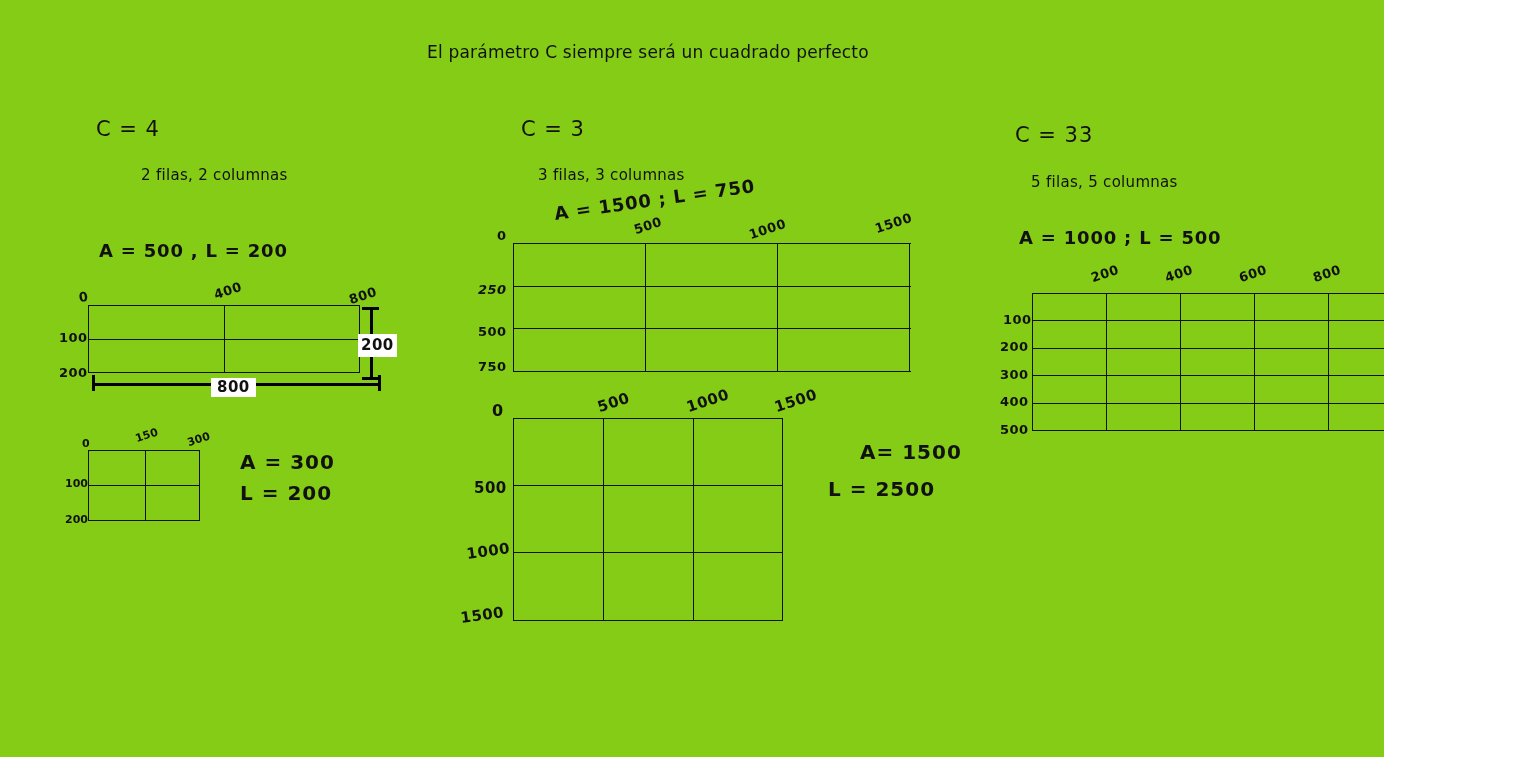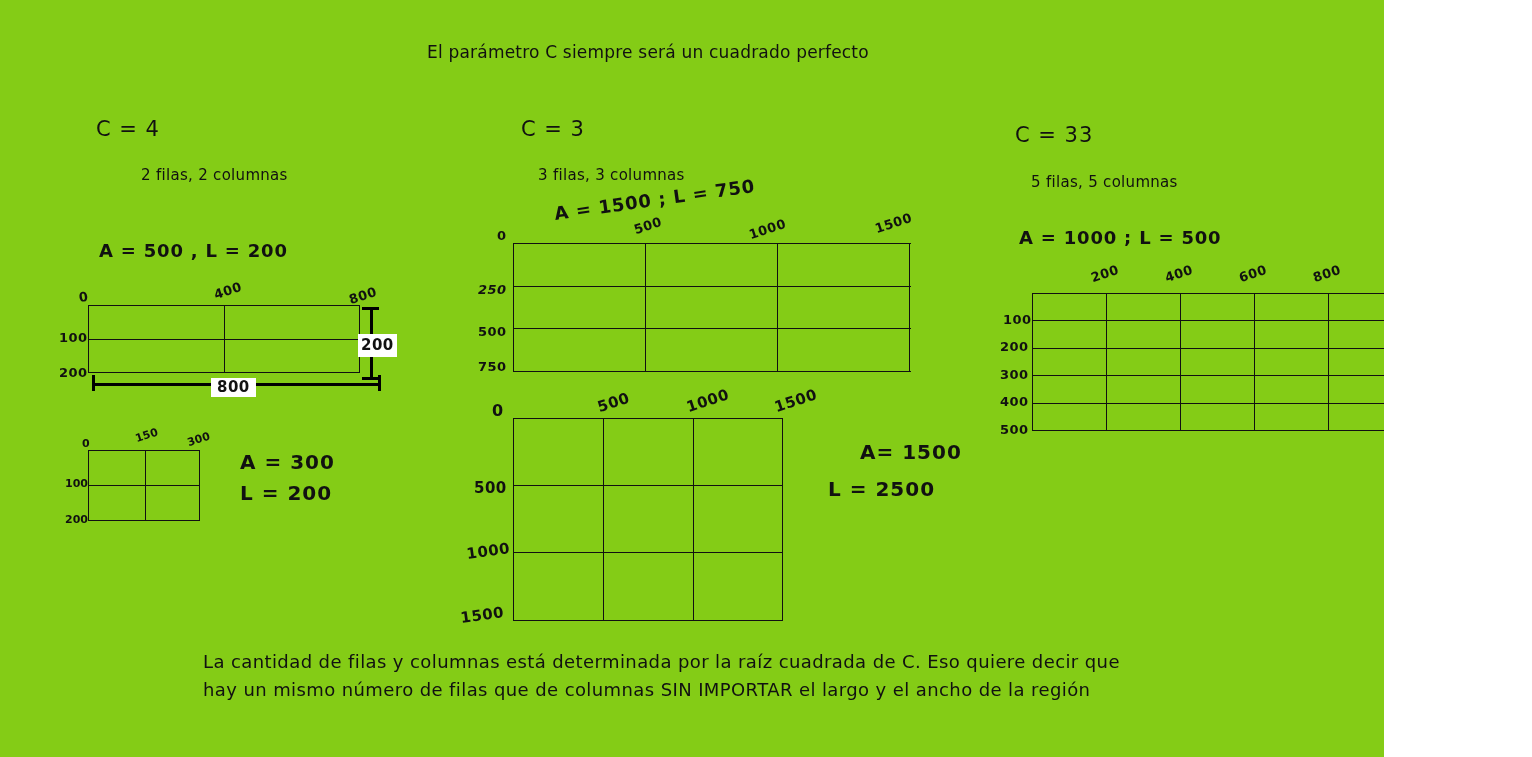--- a/index.html
+++ b/index.html
@@ -188,16 +188,14 @@
   <div class="txt tick" style="left:1168px; top:270px;"><span class="rot-b">400</span></div>
   <div class="txt tick" style="left:1242px; top:270px;"><span class="rot-b">600</span></div>
   <div class="txt tick" style="left:1316px; top:270px;"><span class="rot-b">800</span></div>
   <div class="txt tick" style="left:1404px; top:274px;"><span class="rot-b">1000</span></div>
   <div class="txt tick" style="left:1003px; top:312px;">100</div>
   <div class="txt tick" style="left:1000px; top:339px;">200</div>
   <div class="txt tick" style="left:1000px; top:367px;">300</div>
   <div class="txt tick" style="left:1000px; top:394px;">400</div>
   <div class="txt tick" style="left:1000px; top:422px;">500</div>
 
-  <div class="txt footer" style="left:203px; top:648px;">La cantidad de filas y columnas está determinada por la raíz cuadrada de C. Eso quiere decir que
-hay un mismo número de filas que de columnas SIN IMPORTAR el largo y el ancho de la región</div>
 
 </div>
 
 </body></html>

